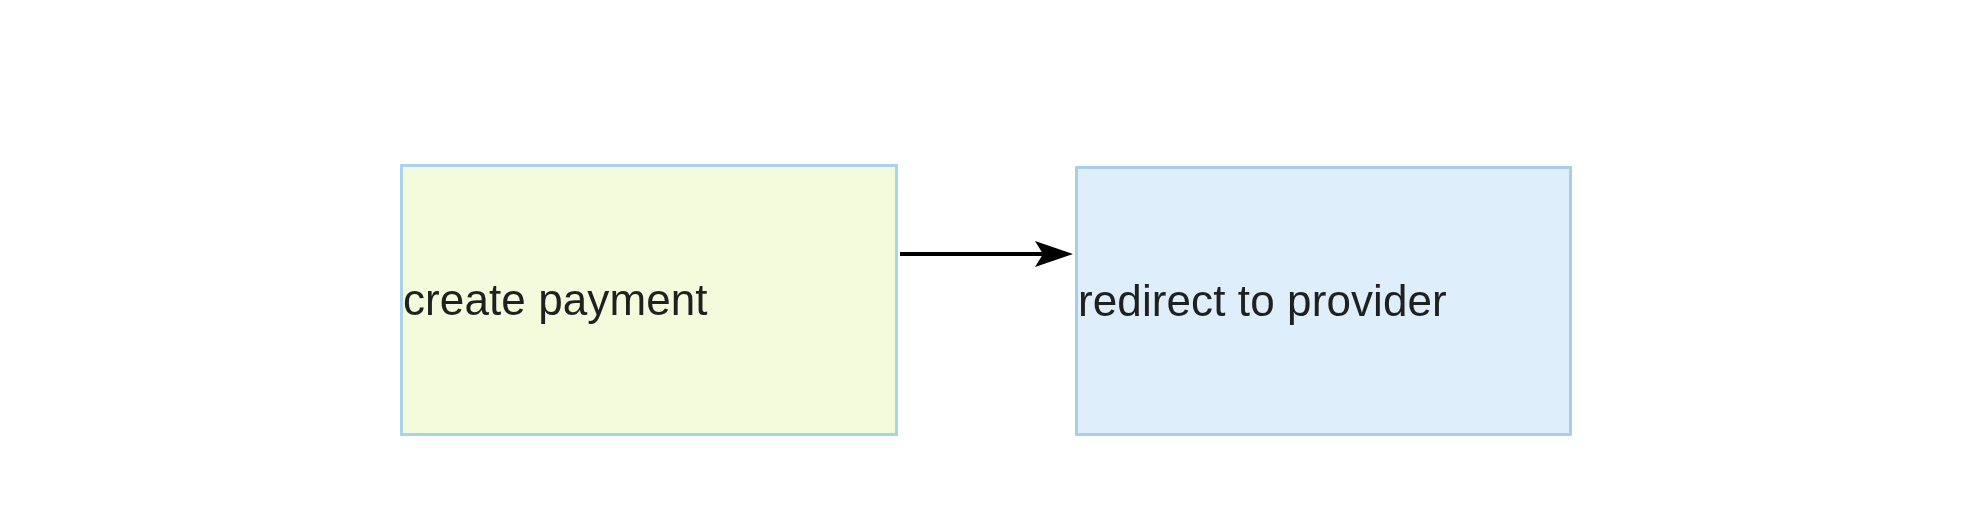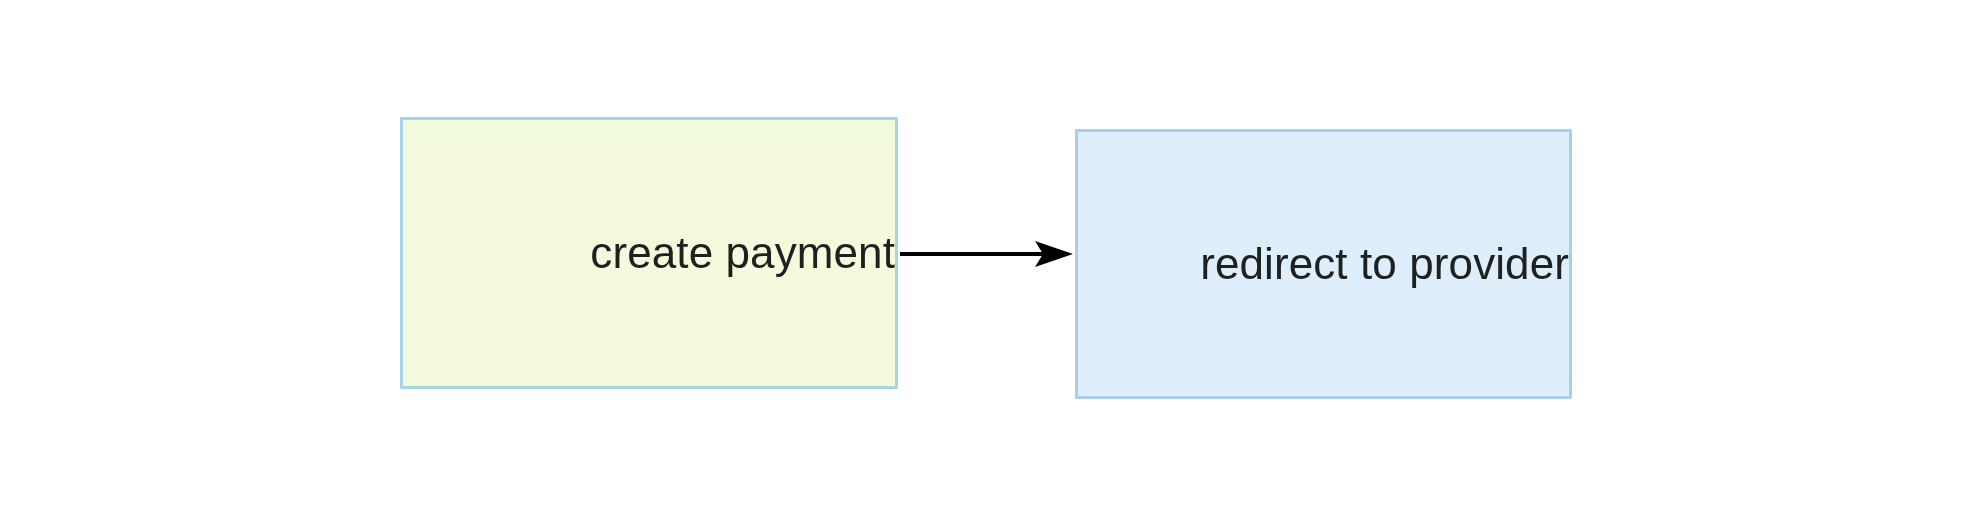--- a/index.html
+++ b/index.html
@@ -16,24 +16,25 @@
     width: 1972px;
     height: 506px;
     background: #ffffff;
     overflow: hidden;
   }
   .node {
     position: absolute;
     box-sizing: border-box;
     display: flex;
     align-items: center;
-    justify-content: flex-end;
+    justify-content: flex-start;
     border-style: solid;
     border-width: 3px;
     border-radius: 1px;
+    margin-top: 47px;
   }
   .node-label {
     font-size: 44px;
     line-height: 1.1;
     color: #1f2020;
     white-space: nowrap;
     letter-spacing: 0.1px;
     font-weight: 400;
   }
   #node-create-payment {
@@ -75,17 +76,17 @@
     <g>
       <line id="edge-line" x1="900" y1="254" x2="1045" y2="254" stroke="#000000" stroke-width="4.2" stroke-linecap="butt"></line>
       <path id="edge-arrowhead" d="M 1035 241 L 1073 254 L 1035 267 L 1043 254 Z" fill="#000000"></path>
     </g>
   </svg>
 
   <div class="node" id="node-create-payment" style="left: 400px; top: 117px; width: 498px; height: 272px; background: rgb(244, 251, 220); border-color: rgb(169, 211, 233);">
     <span class="node-label" style="color: rgb(31, 32, 32);">create payment</span>
   </div>
 
-  <div class="node" id="node-redirect-provider" style="left: 1075px; top: 129px; width: 497px; height: 270px; background: rgb(222, 238, 251); border-color: rgb(169, 207, 232);">
+  <div class="node" id="node-redirect-provider" style="left: 1075px; top: 119px; width: 497px; height: 270px; background: rgb(222, 238, 251); border-color: rgb(169, 207, 232);">
     <span class="node-label" style="color: rgb(31, 32, 32);">redirect to provider</span>
   </div>
 
 </div>
 
 </body></html>

